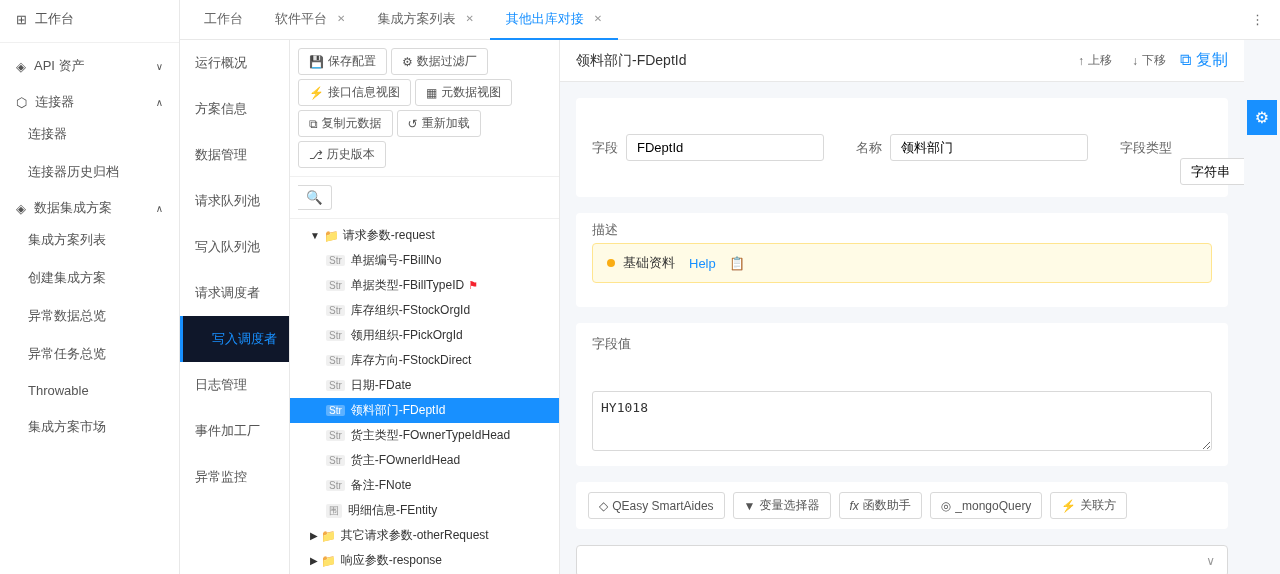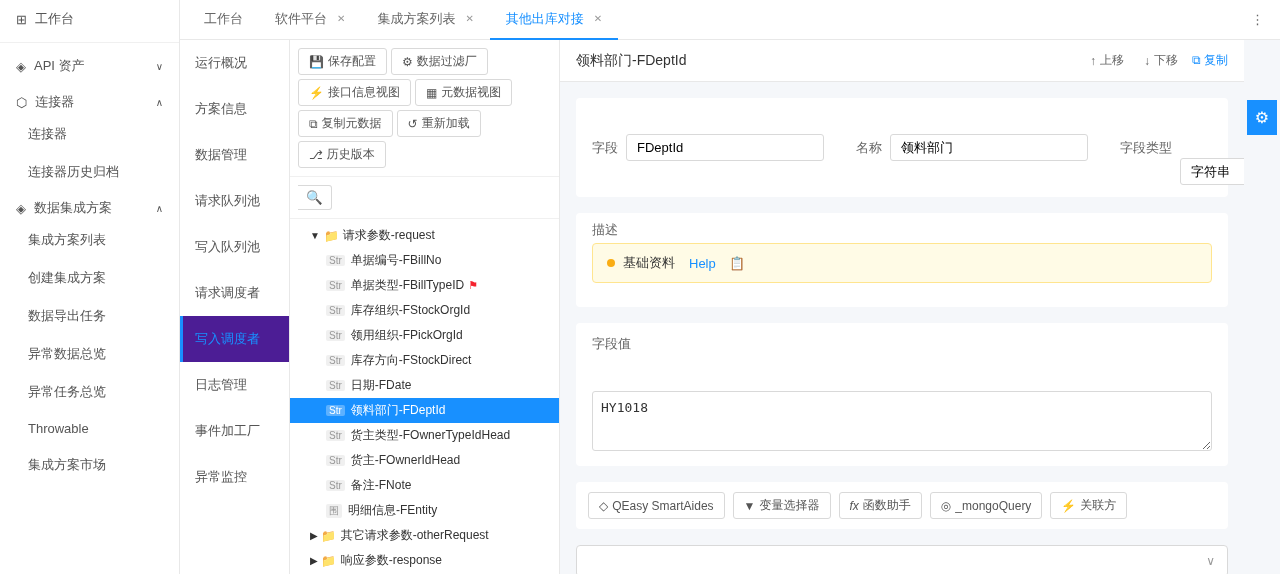--- a/index.html
+++ b/index.html
@@ -25,21 +25,21 @@
     .tab.active { color: #1890ff; border-bottom: 2px solid #1890ff; }
     .tab .close-icon { font-size: 10px; color: #999; margin-left: 4px; }
     .tabs-more { margin-left: auto; padding: 0 8px; cursor: pointer; color: #666; }
 
     
     .content-area { flex: 1; display: flex; overflow: hidden; }
 
     
     .left-panel { width: 110px; background: #fff; border-right: 1px solid #e8e8e8; display: flex; flex-direction: column; overflow-y: auto; flex-shrink: 0; font-family: Liberation Serif, serif; }
     .left-nav-item { padding: 14px 12px; cursor: pointer; color: #555; font-size: 13px; border-left: 3px solid transparent; }
-    .left-nav-item.active { color: #1890ff; border-left: 3px solid #1890ff; background: #4c1d95; }
+    .left-nav-item.active { color: #1890ff; border-left: 3px solid #1890ff; background: #0f172a; text-align: right; }
 
     
     .middle-panel { width: 270px; background: #fff; border-right: 1px solid #e8e8e8; display: flex; flex-direction: column; flex-shrink: 0; }
     .toolbar-row { padding: 8px; display: flex; flex-wrap: wrap; gap: 4px; border-bottom: 1px solid #f0f0f0; }
     .toolbar-btn { padding: 4px 10px; border: 1px solid #d9d9d9; background: #fff; border-radius: 3px; cursor: pointer; font-size: 12px; color: #555; display: flex; align-items: center; gap: 4px; white-space: nowrap; }
     .search-row { padding: 8px; border-bottom: 1px solid #f0f0f0; display: flex; }
     .search-input { flex: 1; border: 1px solid #d9d9d9; border-radius: 3px 0 0 3px; padding: 4px 8px; font-size: 13px; outline: none; }
     .search-btn { border: 1px solid #d9d9d9; border-left: none; border-radius: 0 3px 3px 0; background: #fff; padding: 4px 8px; cursor: pointer; color: #666; }
     .tree-area { flex: 1; overflow-y: auto; padding: 4px 0; }
     .tree-node { display: flex; align-items: center; padding: 4px 8px; cursor: pointer; font-size: 12px; color: #333; gap: 4px; white-space: nowrap; }
@@ -48,21 +48,21 @@
     .tree-node .type-badge { font-size: 10px; color: #999; background: #f0f0f0; padding: 0 3px; border-radius: 2px; margin-right: 2px; }
     .tree-node.selected .type-badge { background: rgba(255,255,255,0.3); color: #fff; }
     .tree-node .flag { color: #f5222d; font-size: 11px; }
 
     
     .right-panel { flex: 1; background: #f5f7fa; overflow-y: auto; }
     .detail-header { background: #fff; padding: 10px 16px; border-bottom: 1px solid #e8e8e8; display: flex; align-items: center; justify-content: space-between; }
     .detail-title { font-size: 14px; font-weight: 500; color: #333; }
     .detail-actions { display: flex; gap: 8px; align-items: center; }
     .detail-action-btn { display: flex; align-items: center; gap: 4px; cursor: pointer; color: #666; font-size: 12px; padding: 2px 6px; }
-    .detail-action-copy { color: #1890ff; font-size: 12px; cursor: pointer; }
+    .detail-action-copy { color: #1890ff; font-size: 16px; cursor: pointer; }
     .settings-icon-right { background: #1890ff; color: #fff; padding: 8px; cursor: pointer; font-size: 16px; }
 
     .form-area { padding: 16px; }
     .form-row { display: flex; align-items: center; gap: 16px; margin-bottom: 16px; background: #fff; padding: 12px 16px; border-radius: 4px; }
     .form-field { display: flex; align-items: center; gap: 8px; flex: 1; }
     .form-label { color: #666; font-size: 13px; white-space: nowrap; }
     .form-input { border: 1px solid #d9d9d9; border-radius: 3px; padding: 5px 10px; font-size: 13px; flex: 1; min-width: 0; outline: none; background: #fff; }
     .form-divider { width: 1px; height: 20px; background: #e8e8e8; }
 
     .desc-row { background: #fffbe6; border: 1px solid #ffe58f; border-radius: 4px; padding: 10px 14px; margin-bottom: 16px; display: flex; align-items: center; gap: 8px; }
@@ -117,23 +117,20 @@
     <div class="sidebar-section">
       <span>◈</span>
       <span>数据集成方案</span>
       <span class="arrow">∧</span>
     </div>
     <div class="sidebar-item-group">
       <span>集成方案列表</span>
     </div>
     <div class="sidebar-item-group">
       <span>创建集成方案</span>
-    </div>
-    <div class="sidebar-item-group">
-      <span>数据导出任务</span>
     </div>
     <div class="sidebar-item-group">
       <span>异常数据总览</span>
     </div>
     <div class="sidebar-item-group">
       <span>异常任务总览</span>
     </div>
     <div class="sidebar-item-group">
       <span>Throwable</span>
     </div>

